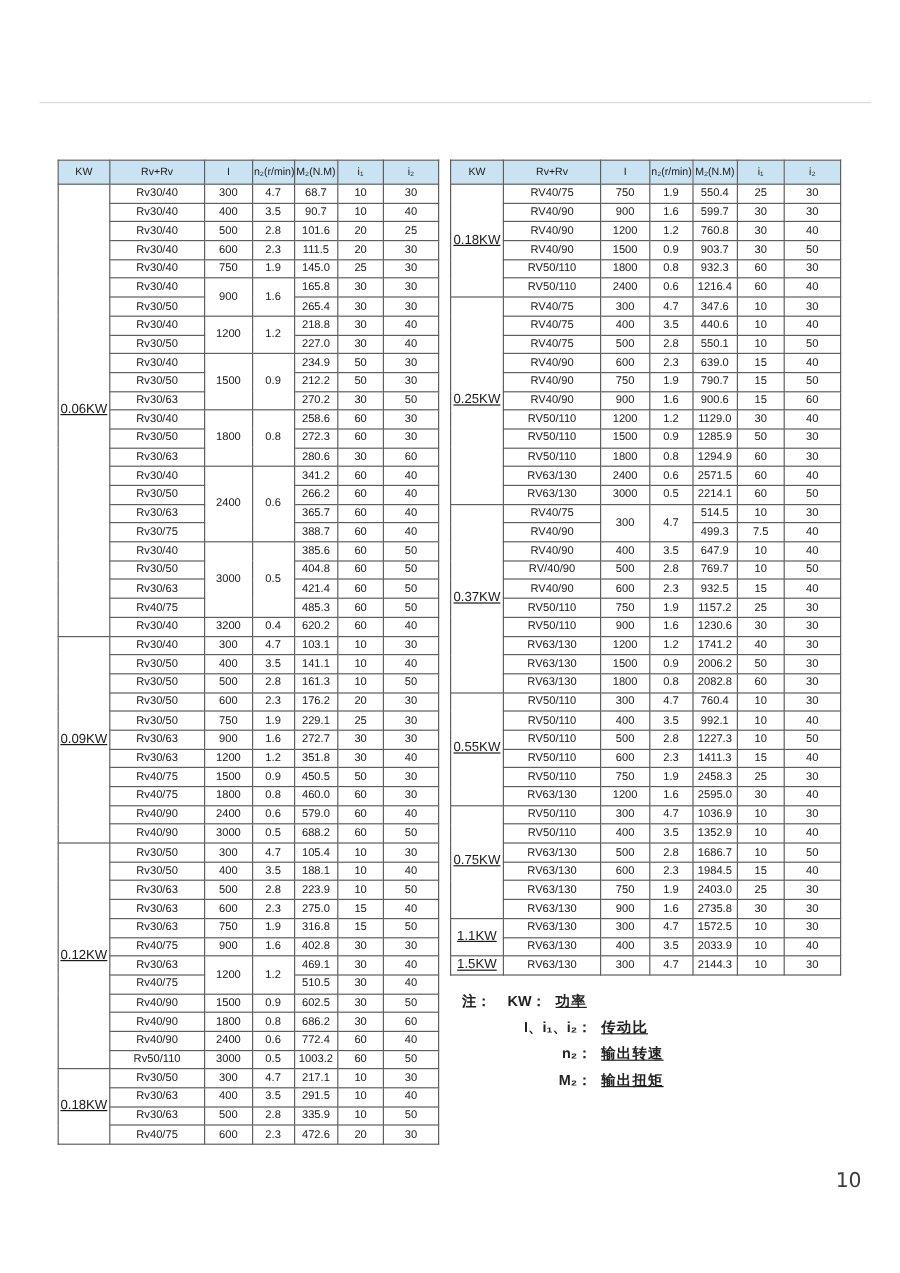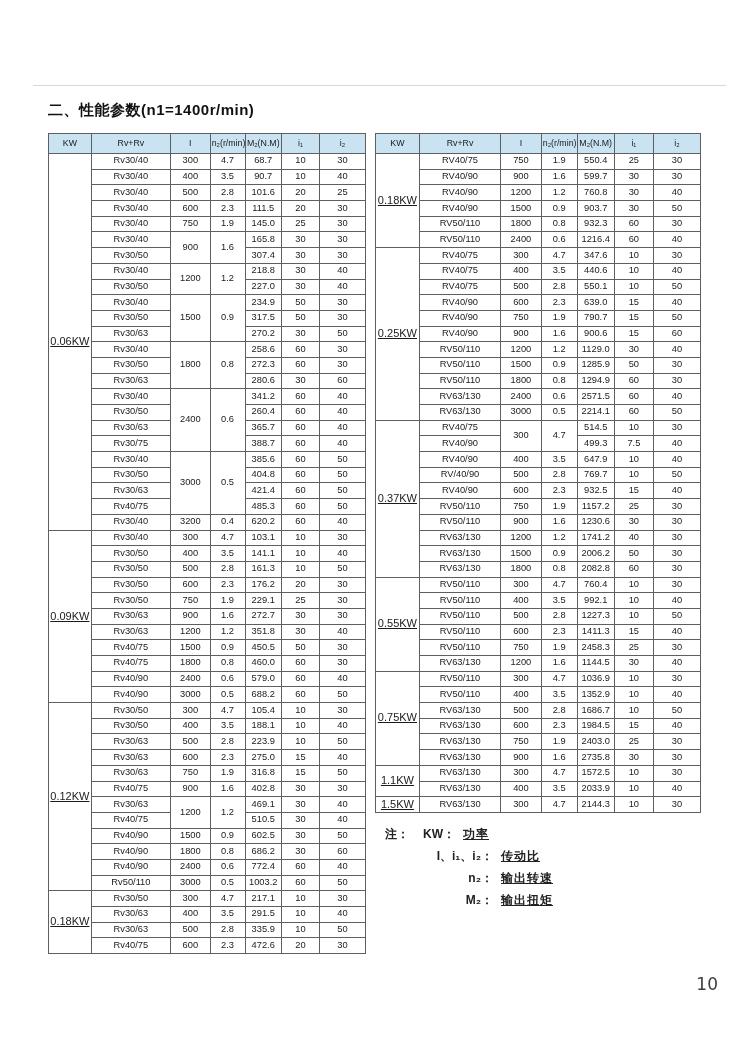--- a/index.html
+++ b/index.html
@@ -81,21 +81,20 @@
     font-family: "DejaVu Sans", sans-serif;
   }
 </style>
 </head>
 <body>
 
 <div class="page">
 
   <div class="top-divider"></div>
 
-  <div class="doc-title">二、性能参数(n1=1400r/min)</div>
 
   <table class="ptable" id="left-table">
     <colgroup>
       <col style="width:13.5%">
         <col style="width:25%">
         <col style="width:12.5%">
       <col style="width:11%">
         <col style="width:11.5%">
         <col style="width:12%">
       <col style="width:14.5%">
@@ -156,21 +155,21 @@
         <tr>
           <td>Rv30/40</td>
           <td rowspan="2">900</td>
           <td rowspan="2">1.6</td>
           <td>165.8</td>
           <td>30</td>
           <td>30</td>
         </tr>
         <tr>
           <td>Rv30/50</td>
-          <td>307.4</td>
+          <td>265.4</td>
           <td>30</td>
           <td>30</td>
         </tr>
         <tr>
           <td>Rv30/40</td>
           <td rowspan="2">1200</td>
           <td rowspan="2">1.2</td>
           <td>218.8</td>
           <td>30</td>
           <td>40</td>
@@ -184,21 +183,21 @@
         <tr>
           <td>Rv30/40</td>
           <td rowspan="3">1500</td>
           <td rowspan="3">0.9</td>
           <td>234.9</td>
           <td>50</td>
           <td>30</td>
         </tr>
         <tr>
           <td>Rv30/50</td>
-          <td>317.5</td>
+          <td>212.2</td>
           <td>50</td>
           <td>30</td>
         </tr>
         <tr>
           <td>Rv30/63</td>
           <td>270.2</td>
           <td>30</td>
           <td>50</td>
         </tr>
         <tr>
@@ -224,21 +223,21 @@
         <tr>
           <td>Rv30/40</td>
           <td rowspan="4">2400</td>
           <td rowspan="4">0.6</td>
           <td>341.2</td>
           <td>60</td>
           <td>40</td>
         </tr>
         <tr>
           <td>Rv30/50</td>
-          <td>260.4</td>
+          <td>266.2</td>
           <td>60</td>
           <td>40</td>
         </tr>
         <tr>
           <td>Rv30/63</td>
           <td>365.7</td>
           <td>60</td>
           <td>40</td>
         </tr>
         <tr>
@@ -778,21 +777,21 @@
           <td>750</td>
           <td>1.9</td>
           <td>2458.3</td>
           <td>25</td>
           <td>30</td>
         </tr>
         <tr>
           <td>RV63/130</td>
           <td>1200</td>
           <td>1.6</td>
-          <td>1144.5</td>
+          <td>2595.0</td>
           <td>30</td>
           <td>40</td>
         </tr>
         <tr>
           <td rowspan="6" class="kw-cell">0.75KW</td>
           <td>RV50/110</td>
           <td>300</td>
           <td>4.7</td>
           <td>1036.9</td>
           <td>10</td>

